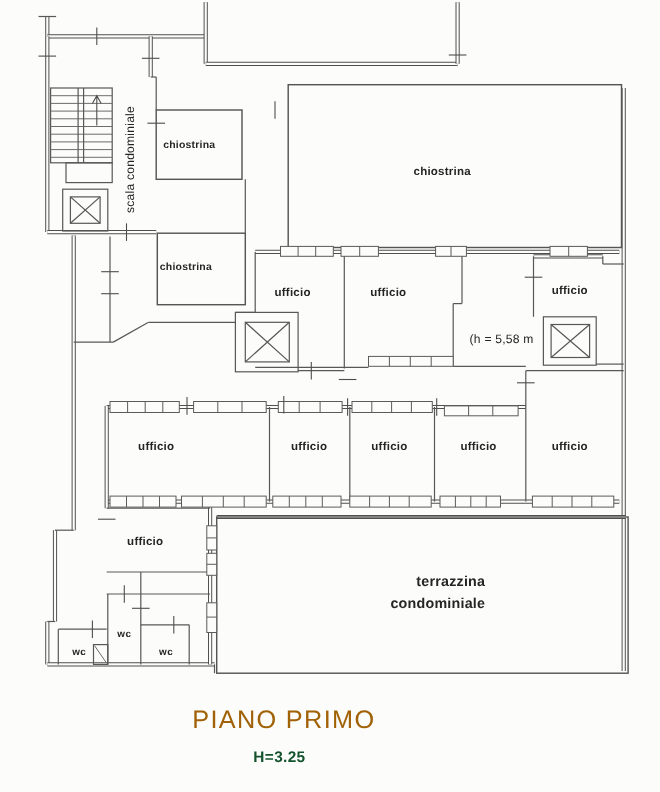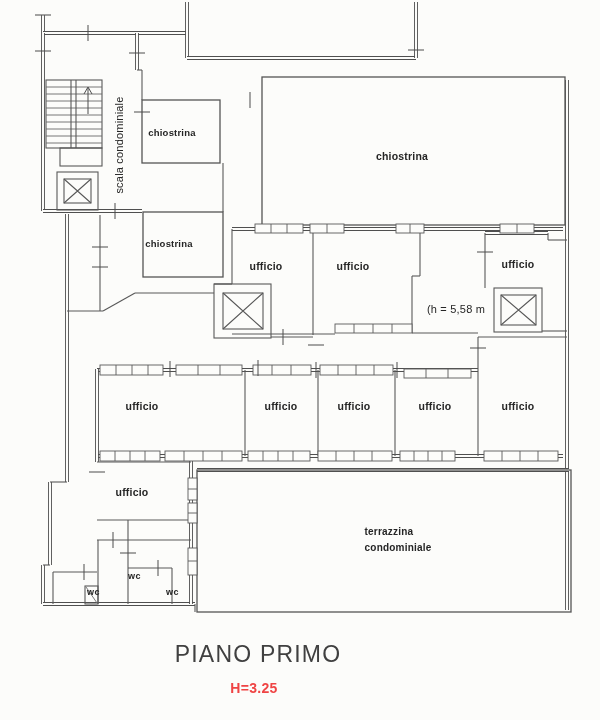--- a/index.html
+++ b/index.html
@@ -29,24 +29,24 @@
     transform:translate(-50%,-50%);
     color:#252525;
     white-space:nowrap;
     letter-spacing:.2px;
     font-weight:bold;
   }
   .vert{transform:translate(-50%,-50%) rotate(-90deg);}
   .s9{font-size:9.5px;}
   .s10{font-size:10.5px;}
   .s11{font-size:11px;font-weight:500;}
-  .wc{font-size:9px;font-weight:700;letter-spacing:.4px;padding-left:43px;}
-  .two{text-align:left;line-height:1.55;font-size:10px;}
-  .title{font-size:23px;letter-spacing:1.2px;color:#404040;font-weight:400;}
-  .subtitle{font-size:14px;color:#ef4444;letter-spacing:.3px;}
+  .wc{font-size:9px;font-weight:700;letter-spacing:.4px;}
+  .two{text-align:right;line-height:1.55;font-size:13px;}
+  .title{font-size:23px;letter-spacing:1.2px;color:#a16207;font-weight:400;}
+  .subtitle{font-size:14px;color:#14532d;letter-spacing:.3px;}
 </style>
 </head>
 <body>
 
 <div class="plan">
 
   <svg width="600" height="720" viewBox="0 0 600 720">
 
     <g>
       <path class="dbl" d="M43 15 V33"></path>

